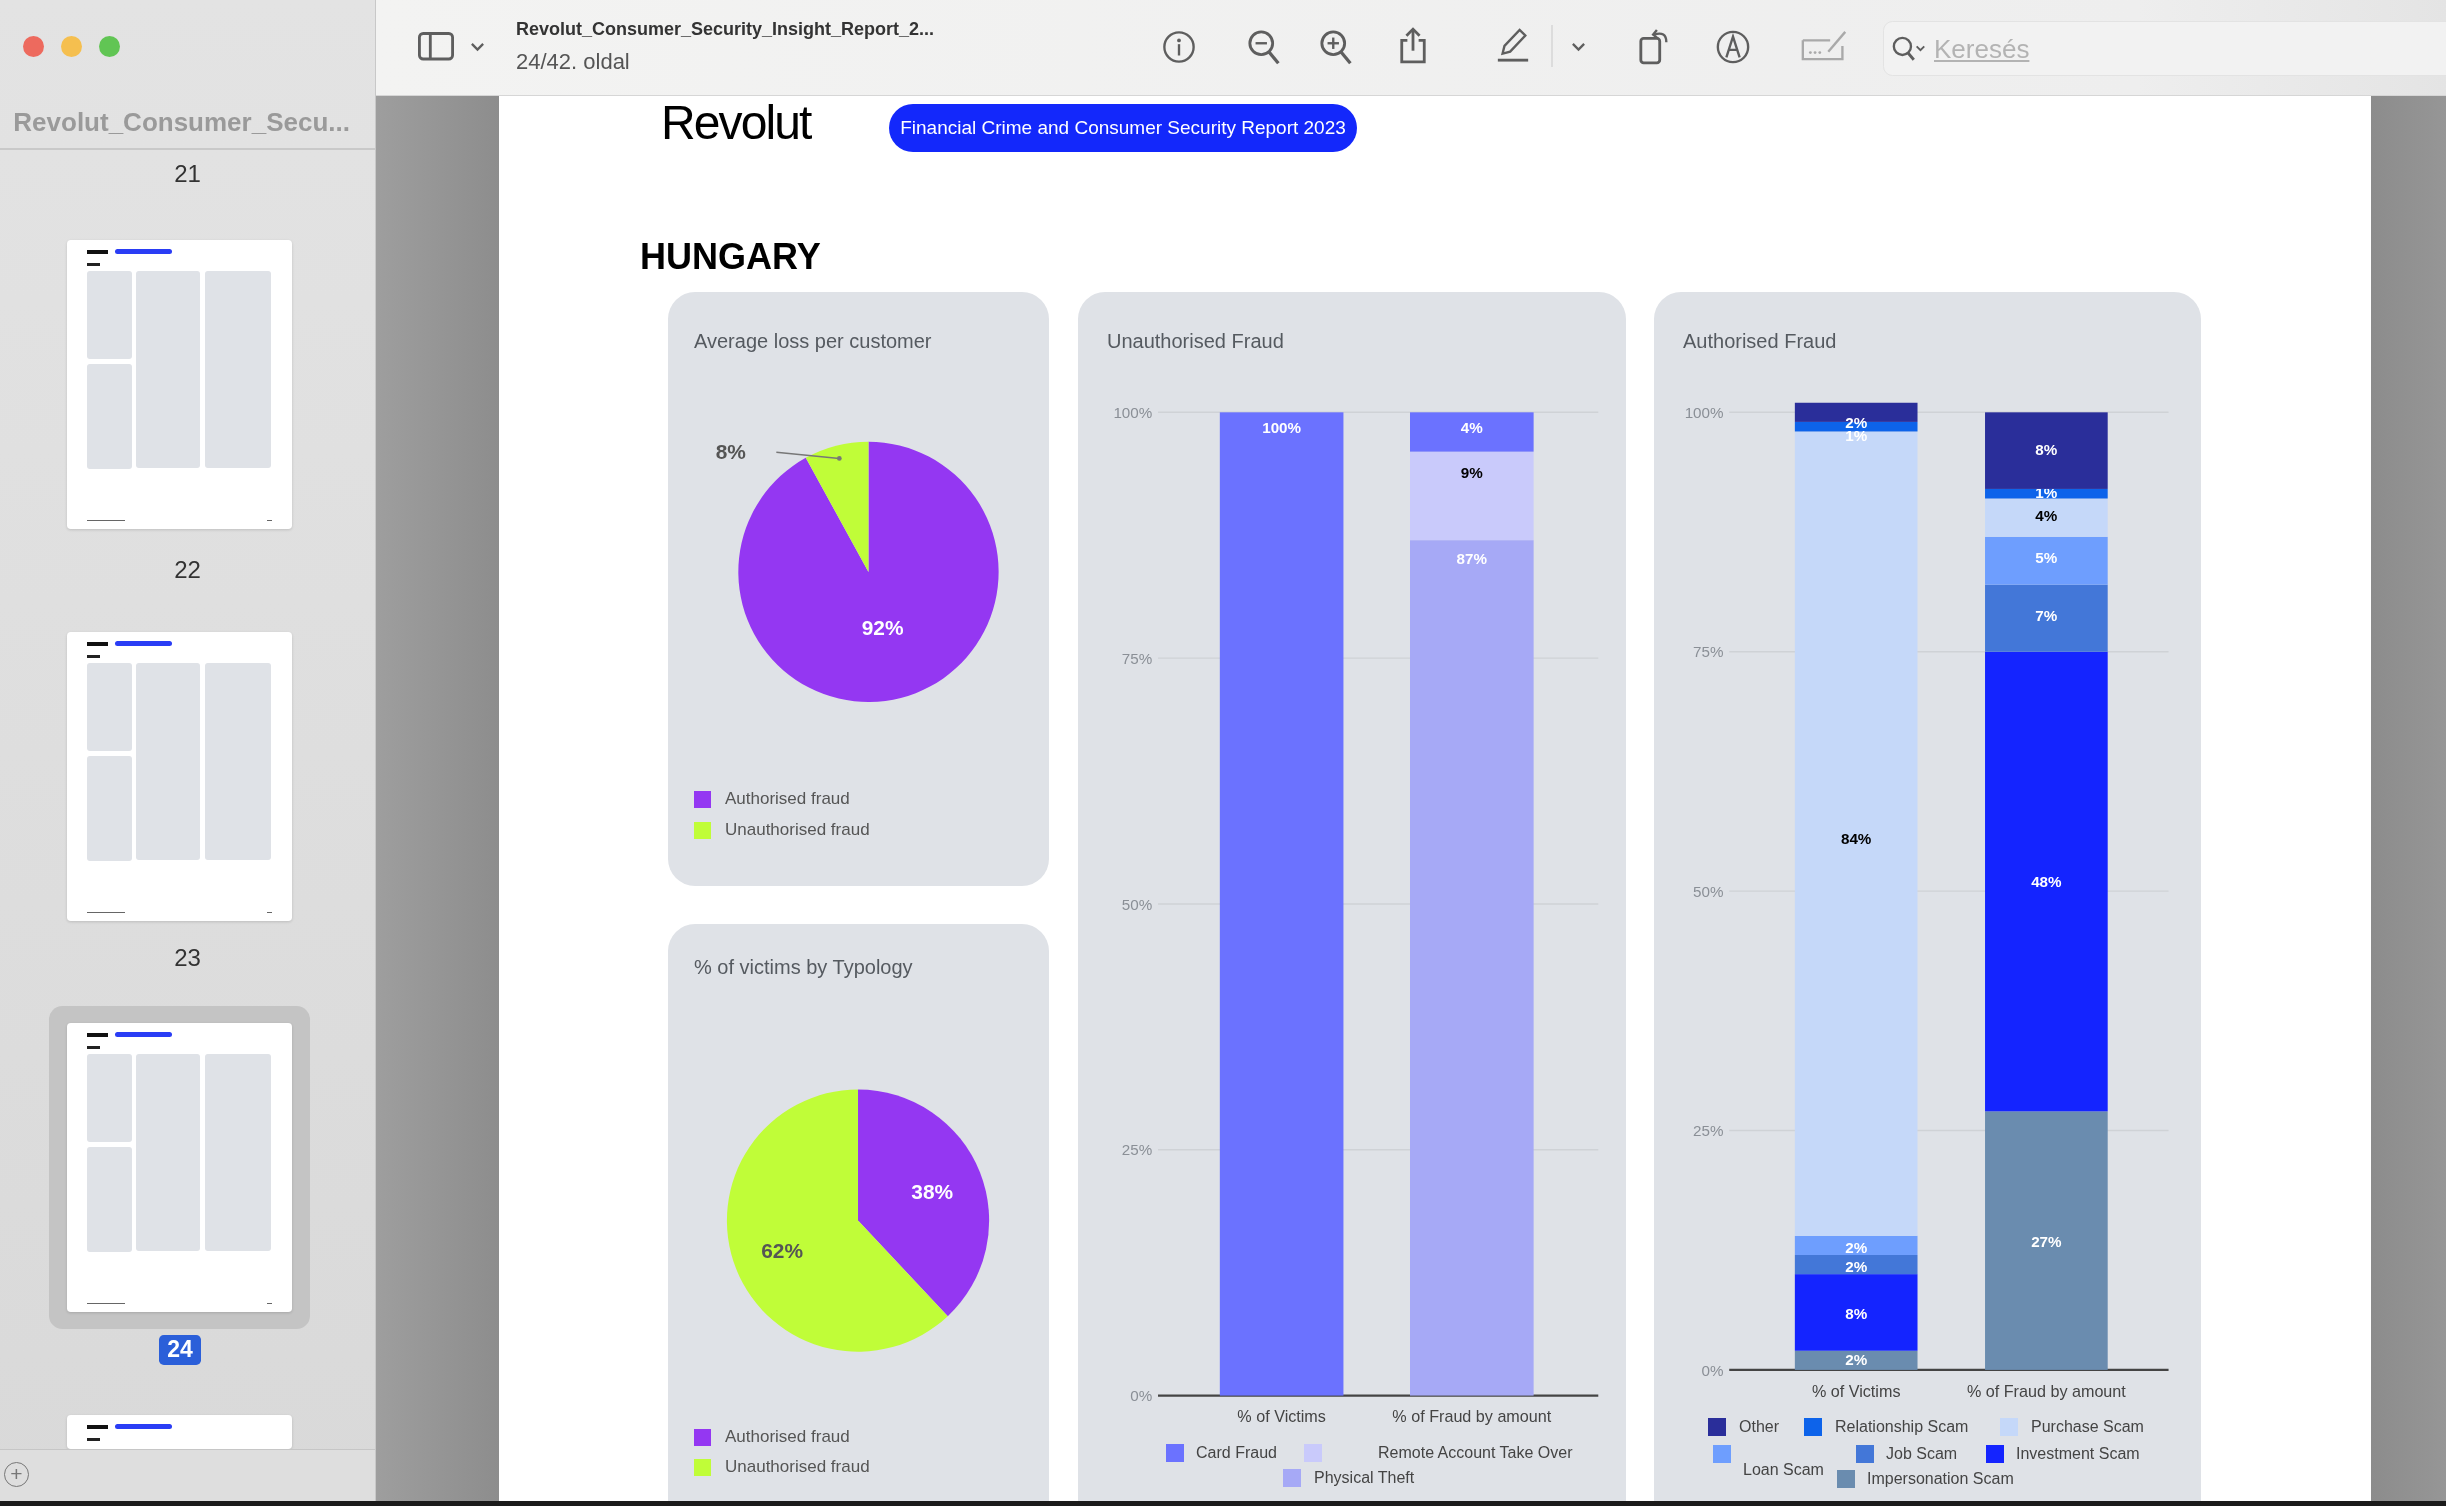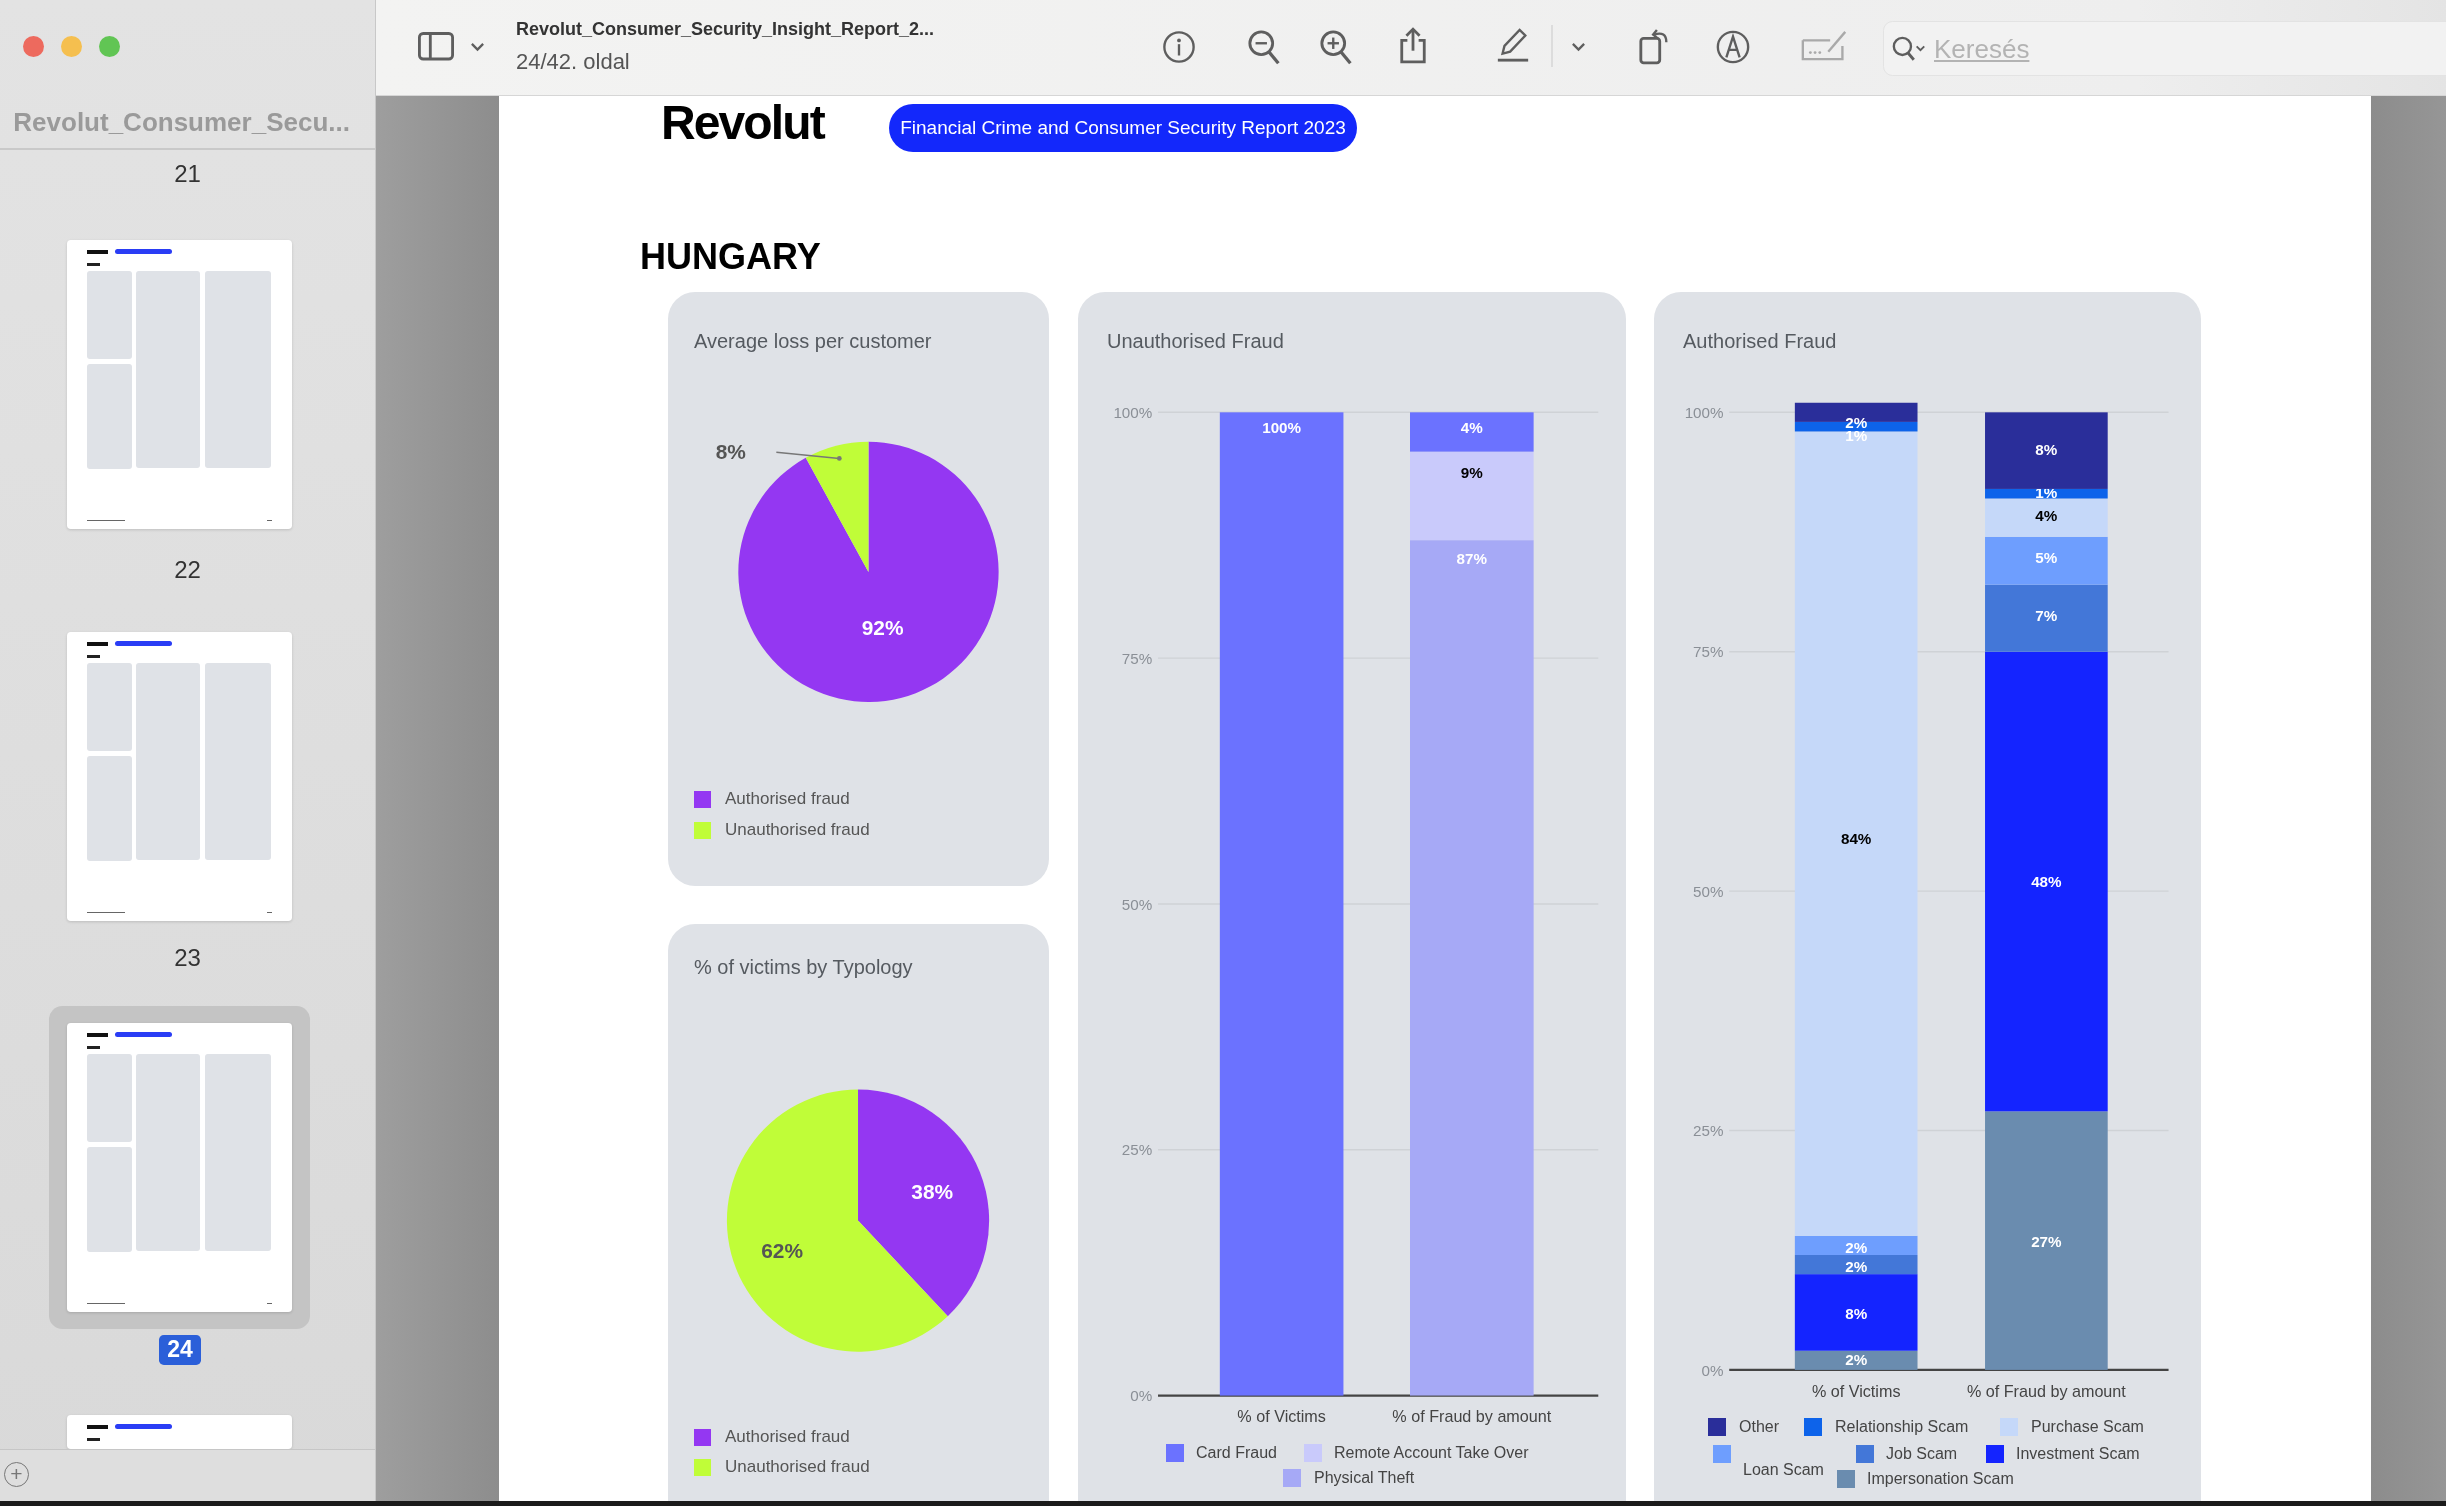--- a/index.html
+++ b/index.html
@@ -25,21 +25,21 @@
   
   #toolbar { left:376px; top:0; width:2071px; height:95px; background:linear-gradient(90deg,#f3f3f2,#eeeeee 85%,#e4e4e4); border-bottom:1.9px solid #d6d6d6; }
   #doc-title { left:516px; top:19px; font-size:18px; font-weight:bold; color:#333; white-space:nowrap; }
   #doc-sub { left:516px; top:49px; font-size:22px; color:#555; white-space:nowrap; }
   #search-box { left:1883px; top:21px; width:580px; height:53px; border:1.9px solid #e3e3e3; border-radius:9.5px; background:#f2f2f2; }
   #search-ph { left:1934px; top:34px; font-size:26px; color:#b3b3b3;text-decoration:underline; }
   
   #page { left:499px; top:96px; width:1872px; height:1410px; background:#fff; }
   #right-gutter { left:2371px; top:96px; width:75px; height:1410px; background:linear-gradient(90deg,#8c8c8c,#969696); }
   #left-gutter { left:376px; top:96px; width:124px; height:1410px; background:linear-gradient(90deg,#9e9e9e,#8d8d8d); }
-  #logo { left:661px; top:95px; font-size:48px; font-weight:bold; color:#000; letter-spacing:-1.9px; }
+  #logo { left:661px; top:95px; font-size:48px; font-weight:normal; color:#000; letter-spacing:-1.9px; }
   #report-pill { left:889px; top:104px; width:468px; height:48px; background:#1328fb; border-radius:24px; color:#fff; font-size:19px; text-align:center; line-height:48px; }
   #country { left:640px; top:204px; font-size:36px; font-weight:bold; color:#000;margin-top:32px; }
   .panel { background:#dfe2e7; border-radius:27px; }
   .panel-title { font-size:20px; color:#555a60; white-space:nowrap; }
   .legend-sw { width:17px; height:17px; }
   .legend-tx { font-size:17px; color:#555; white-space:nowrap; }
   .leg2-tx { font-size:16px; color:#444; white-space:nowrap; }
   #bottom-bar { left:0; top:1501px; width:2446px; height:5.7px; background:#1b1b1b; }
 </style>
 </head>
@@ -223,21 +223,21 @@
     <text x="414" y="193" font-size="16" font-weight="bold" fill="#fff" text-anchor="middle" font-family="Liberation Sans, sans-serif">87%</text>
     <rect x="349" y="75.36000000000001" width="130" height="93.05999999999995" fill="#c9cafb"></rect>
     <text x="414" y="103" font-size="16" font-weight="bold" fill="#000" text-anchor="middle" font-family="Liberation Sans, sans-serif">9%</text>
     <rect x="349" y="34" width="130" height="41.360000000000014" fill="#6b72ff"></rect>
     <text x="414" y="56" font-size="16" font-weight="bold" fill="#fff" text-anchor="middle" font-family="Liberation Sans, sans-serif">4%</text>
     <text x="414" y="1096" font-size="17" fill="#444" text-anchor="middle" font-family="Liberation Sans, sans-serif">% of Fraud by amount</text>
   </svg>
 <div class="abs" style="left:1166px;top:1444px;width:18px;height:18px;background:#6b72ff;"></div>
 <div class="abs leg2-tx" style="left:1196px;top:1444px;">Card Fraud</div>
 <div class="abs" style="left:1304px;top:1444px;width:18px;height:18px;background:#c9cafb;"></div>
-<div class="abs leg2-tx" style="left:1334px;top:1444px;text-align:center;">Remote Account Take Over</div>
+<div class="abs leg2-tx" style="left:1378px;top:1444px;text-align:center;">Remote Account Take Over</div>
 <div class="abs" style="left:1283px;top:1469px;width:18px;height:18px;background:#a6a9f6;"></div>
 <div class="abs leg2-tx" style="left:1314px;top:1469px;">Physical Theft</div>
 
 <div class="abs panel" style="left:1654px;top:292px;width:547px;height:1236px;"></div>
 <div class="abs panel-title" style="left:1683px;top:330px;">Authorised Fraud</div>
 <svg class="abs" id="bar2" style="left:1654px;top:380px;" width="547" height="1046" viewBox="0 0 575 1100">
     <line x1="79" x2="541" y1="1041" y2="1041" stroke="#444" stroke-width="2.5"></line>
     <text x="73" y="1047" font-size="16" fill="#8a8f96" text-anchor="end" font-family="Liberation Sans, sans-serif">0%</text>
     <line x1="79" x2="541" y1="789.25" y2="789.25" stroke="#cfd2d6" stroke-width="1.5"></line>
     <text x="73" y="795.25" font-size="16" fill="#8a8f96" text-anchor="end" font-family="Liberation Sans, sans-serif">25%</text>

